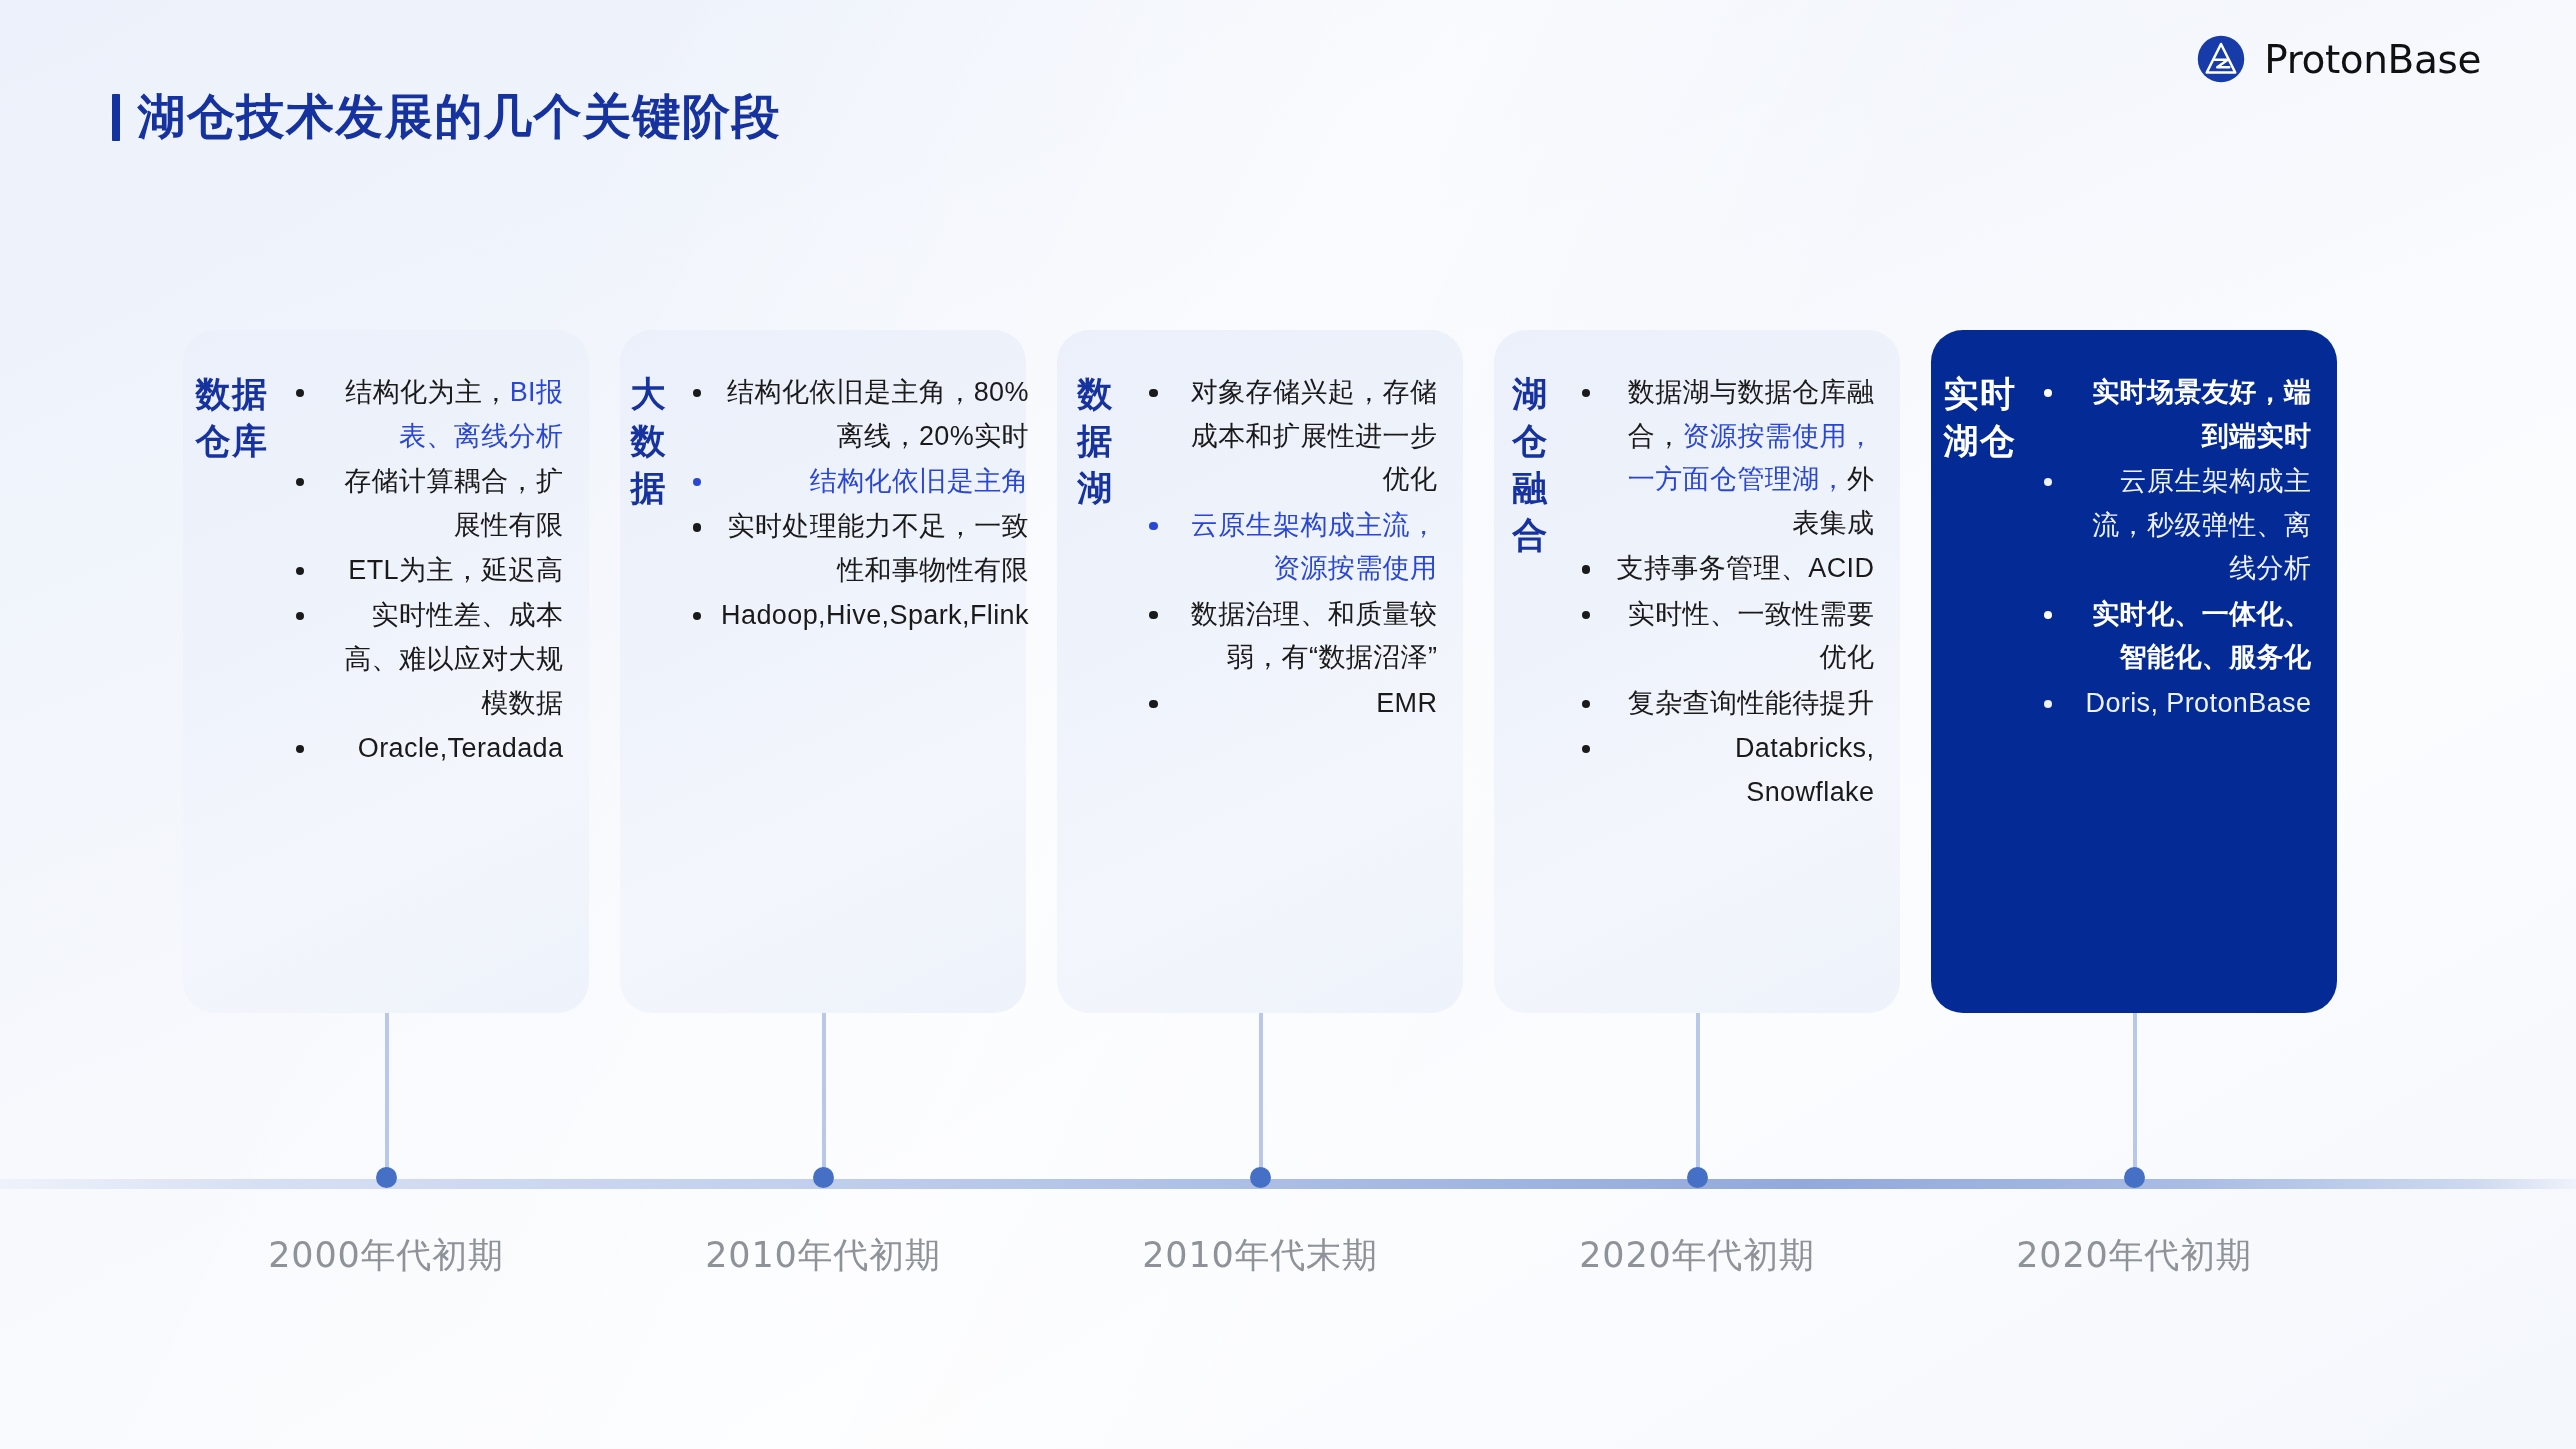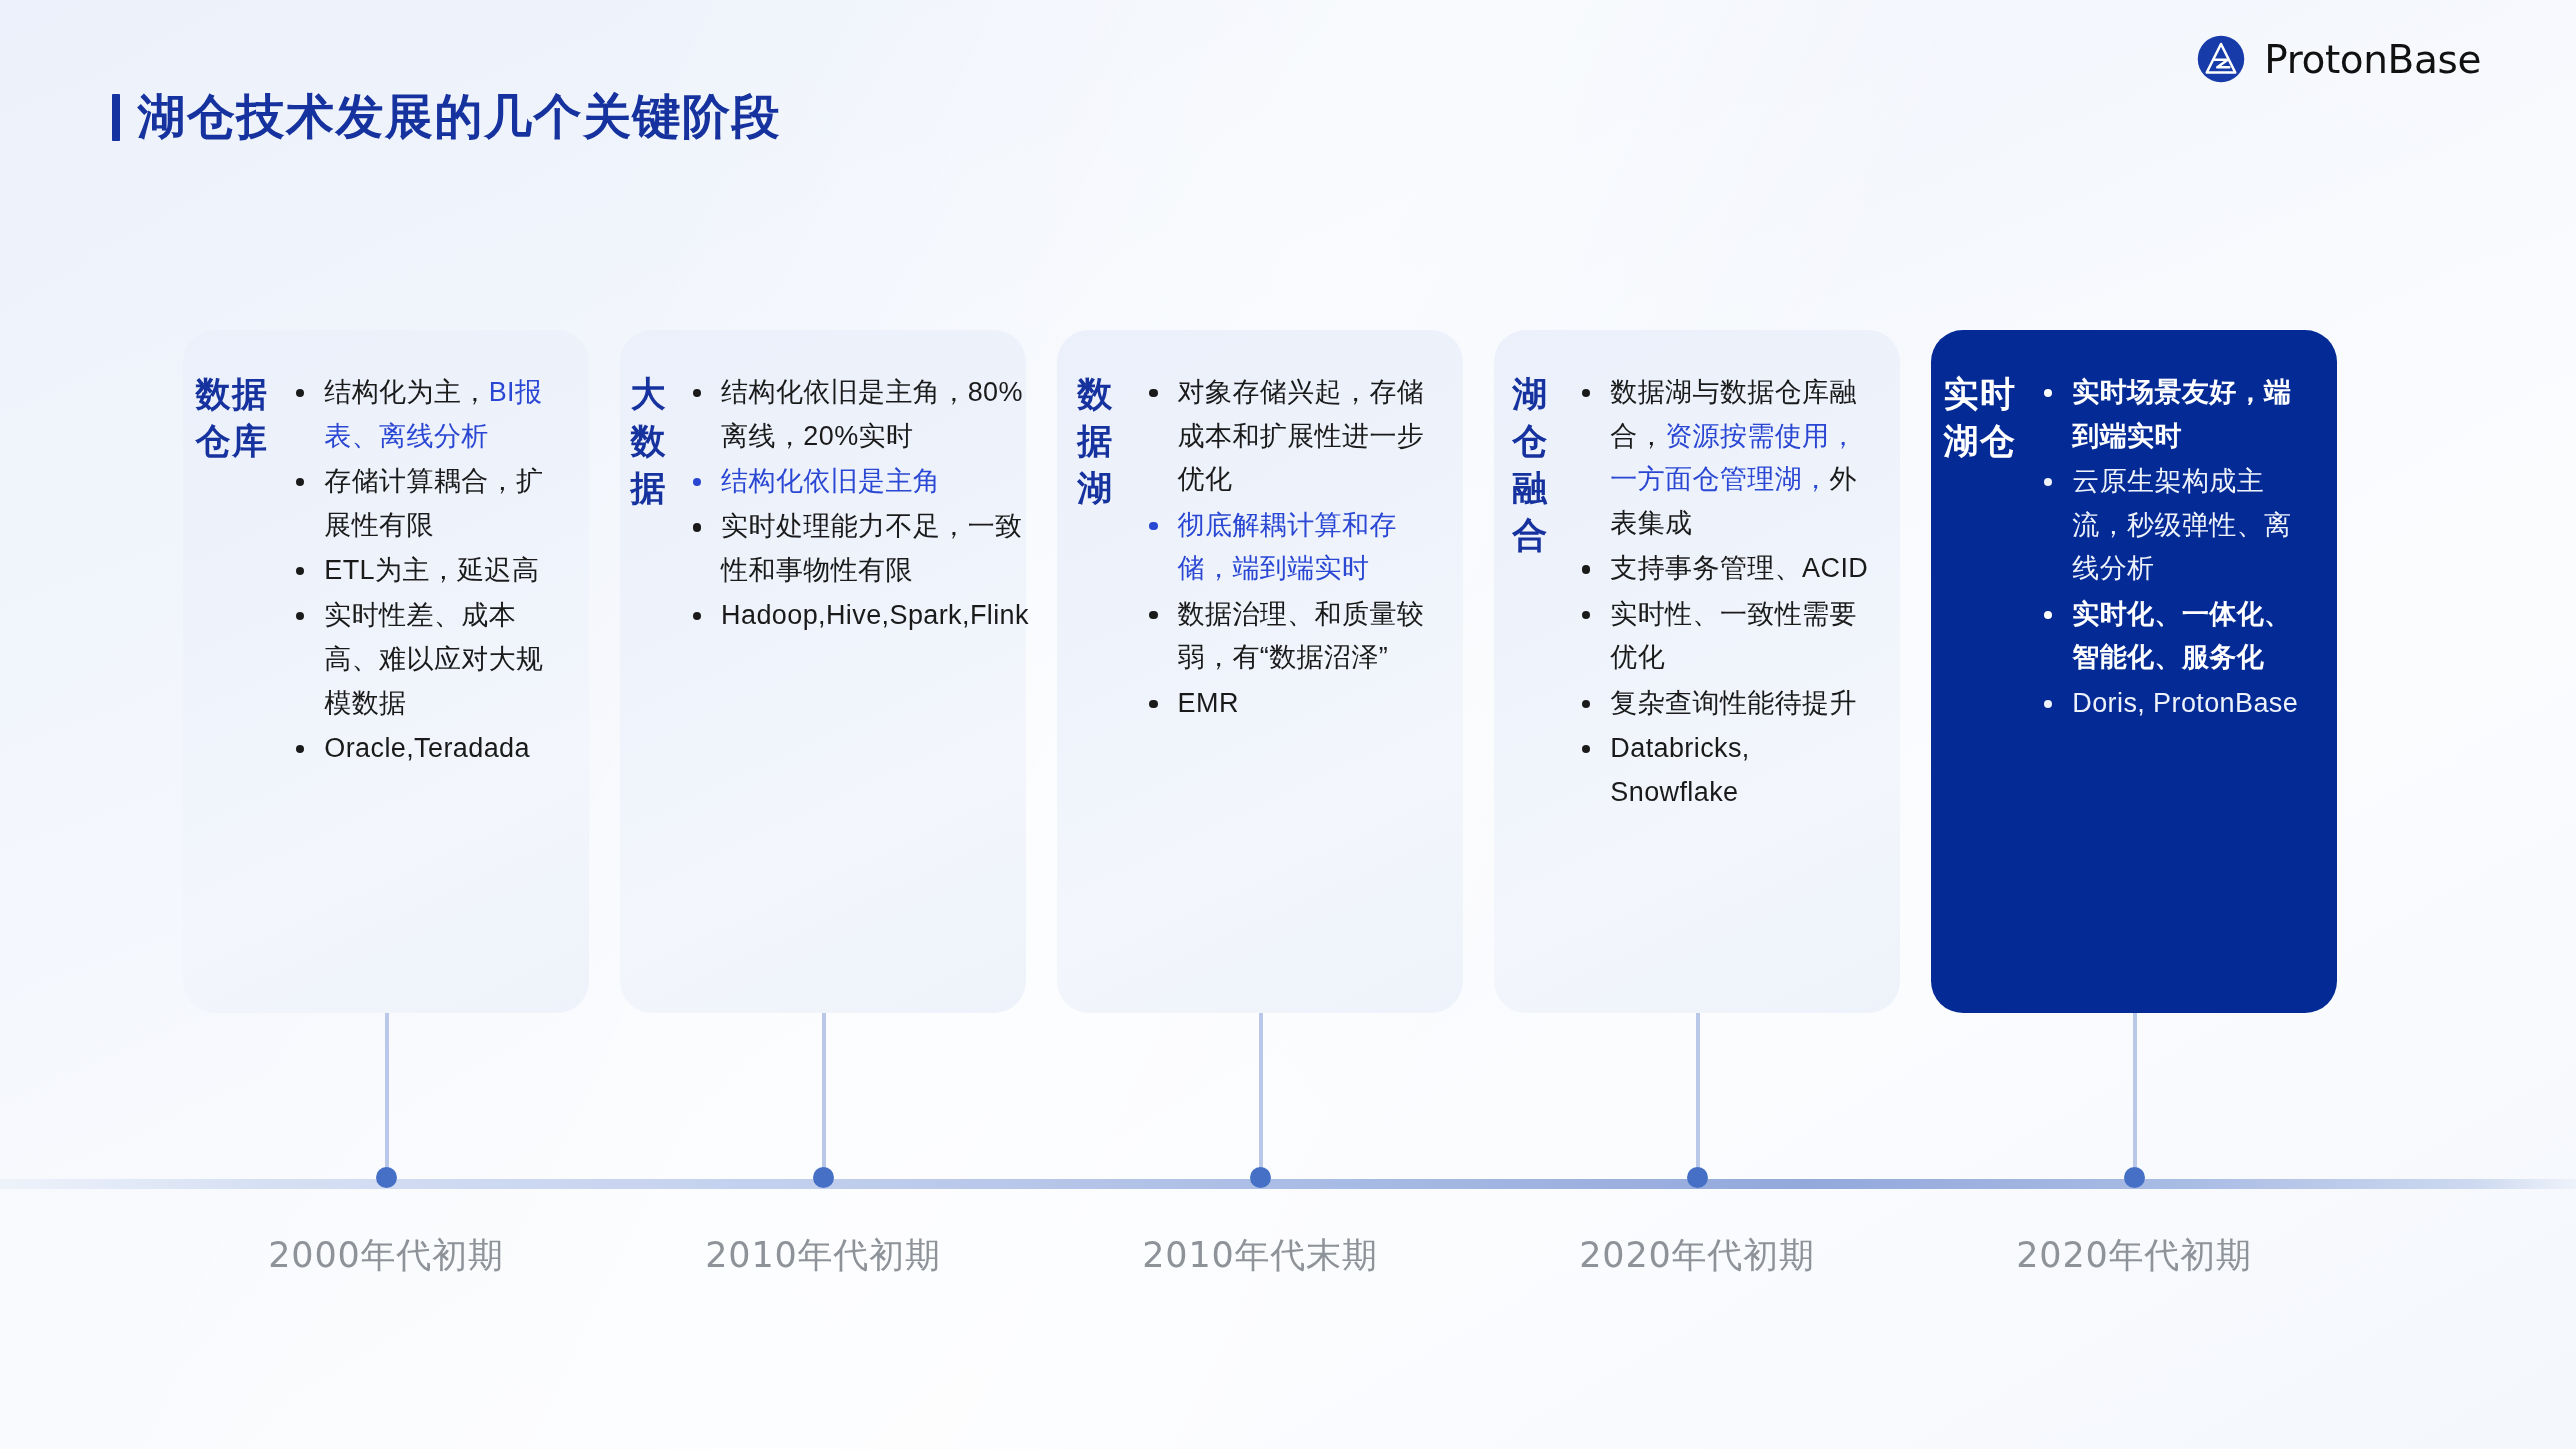--- a/index.html
+++ b/index.html
@@ -112,20 +112,21 @@
     padding: 0 3px 0 12px;
   }
   .bullets li {
     position: relative;
     padding-left: 42px;
     font-size: 27px;
     line-height: 1.62;
     color: #1a1a1a;
     margin-bottom: 1.5px;
     letter-spacing: 0.4px;
+    text-align: right;
   }
   .bullets li::before {
     content: "";
     position: absolute;
     left: 13.6px;
     top: 18px;
     width: 8.3px;
     height: 8.3px;
     border-radius: 50%;
     background: #1a1a1a;
@@ -246,21 +247,21 @@
         <li>结构化依旧是主角，80%离线，20%实时</li>
         <li class="accent">结构化依旧是主角</li>
         <li>实时处理能力不足，一致性和事物性有限</li>
         <li>Hadoop,Hive,Spark,Flink</li>
       </ul>
     </div>
     <div class="card">
       <div class="card-title">数据湖</div>
       <ul class="bullets">
         <li>对象存储兴起，存储成本和扩展性进一步优化</li>
-        <li class="accent">彻底解耦计算和存储，端到端实时</li>
+        <li class="accent">云原生架构成主流，资源按需使用</li>
         <li>数据治理、和质量较弱，有“数据沼泽”</li>
         <li>EMR</li>
       </ul>
     </div>
     <div class="card">
       <div class="card-title">湖仓融合</div>
       <ul class="bullets">
         <li><span>数据湖与数据仓库融合，</span><span class="accent-span">资源按需使用，一方面仓管理湖，</span><span>外表集成</span></li>
         <li>支持事务管理、ACID</li>
         <li>实时性、一致性需要优化</li>

